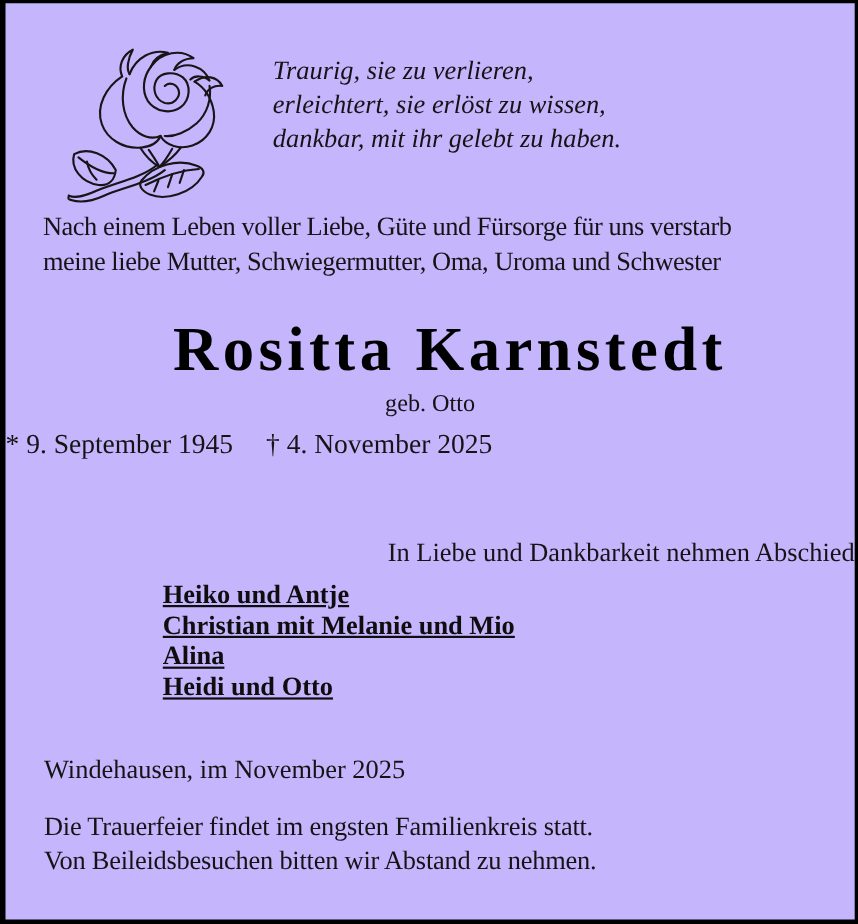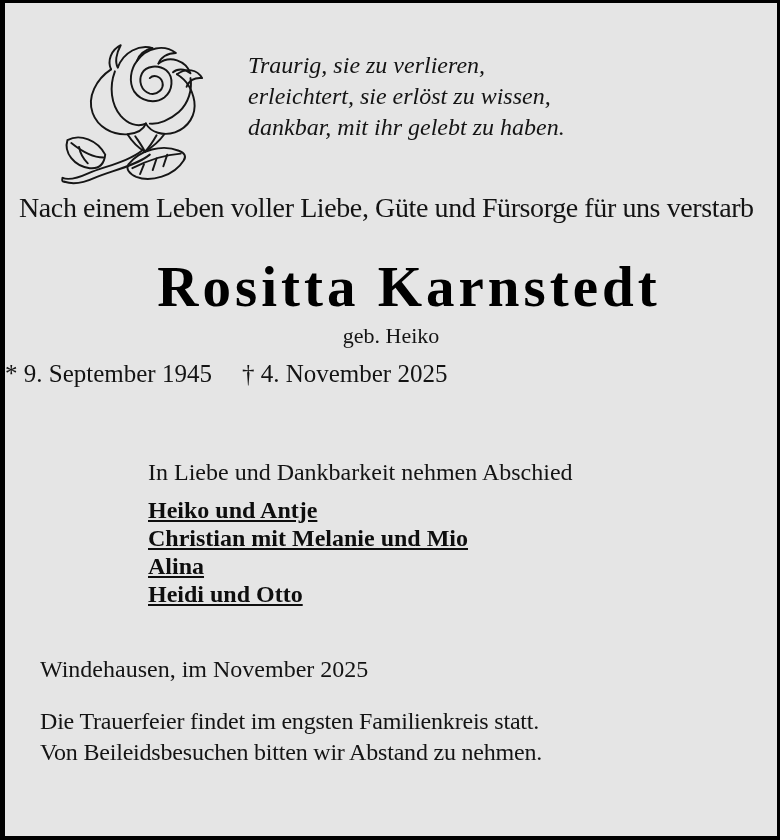--- a/index.html
+++ b/index.html
@@ -1,39 +1,39 @@
 <!DOCTYPE html>
 <html lang="de"><head>
 <meta charset="utf-8">
 <style>
   html,body{margin:0;padding:0;background:#ffffff;}
   .page{
     box-sizing:border-box;
     width:780px;height:840px;
-    background:#e5e5e5;
+    background:#c4b5fd;
     border-style:solid;border-color:#000000;
     border-width:3px 3px 4px 5px;
     overflow:hidden;
     font-family:"Liberation Serif","DejaVu Serif",serif;
     color:#141414;
   }
   .top-row{
     display:flex;align-items:flex-start;
     margin:35px 0 0 45px;
   }
   .rose{flex:0 0 auto;width:155px;height:148px;}
   .quote{
     margin:12px 0 0 43px;
     font-style:italic;
     font-size:24px;line-height:31px;
     white-space:nowrap;
   }
   .intro{
-    margin:6px 28px 0 14px;
-    font-size:28px;line-height:31px;
+    margin:6px 28px 0 34px;
+    font-size:24px;line-height:31px;
     letter-spacing:-0.4px;
     white-space:nowrap;
   }
   .name{
     margin-top:34px;
     text-align:center;
     font-size:57px;line-height:60px;
     font-weight:bold;color:#000000;
     letter-spacing:4px;
     padding-left:36px;
@@ -42,21 +42,21 @@
     margin-top:6px;text-align:center;
     font-size:22px;line-height:26px;
   }
   .dates{
     margin-top:10px;text-align:left;
     font-size:25px;line-height:30px;
   }
   .dates .death{margin-left:30px;}
   .farewell{
     margin:70px 0 0 143px;
-    font-size:24px;line-height:27px;
+    font-size:24px;line-height:27px;text-align:right;
   }
   .mourners{
     margin:10px 0 0 143px;
     font-size:24px;line-height:28px;
     font-weight:bold;color:#0e0e0e;text-decoration:underline;
   }
   .place{
     margin:46px 0 0 35px;
     font-size:24px;line-height:30px;
   }
@@ -104,25 +104,26 @@
     </span>
     <div class="quote">
       <div>Traurig, sie zu verlieren,</div>
       <div>erleichtert, sie erlöst zu wissen,</div>
       <div>dankbar, mit ihr gelebt zu haben.</div>
     </div>
   </div>
 
   <div class="intro">
     <div>Nach einem Leben voller Liebe, Güte und Fürsorge für uns verstarb</div>
+    <div>meine liebe Mutter, Schwiegermutter, Oma, Uroma und Schwester</div>
   </div>
 
   <div class="name">Rositta Karnstedt</div>
 
-  <div class="maiden">geb. Heiko</div>
+  <div class="maiden">geb. Otto</div>
 
   <div class="dates">
     <span class="birth">* 9. September 1945</span><span class="death">† 4. November 2025</span>
   </div>
 
   <div class="farewell">In Liebe und Dankbarkeit nehmen Abschied</div>
 
   <div class="mourners">
     <div>Heiko und Antje</div>
     <div>Christian mit Melanie und Mio</div>

